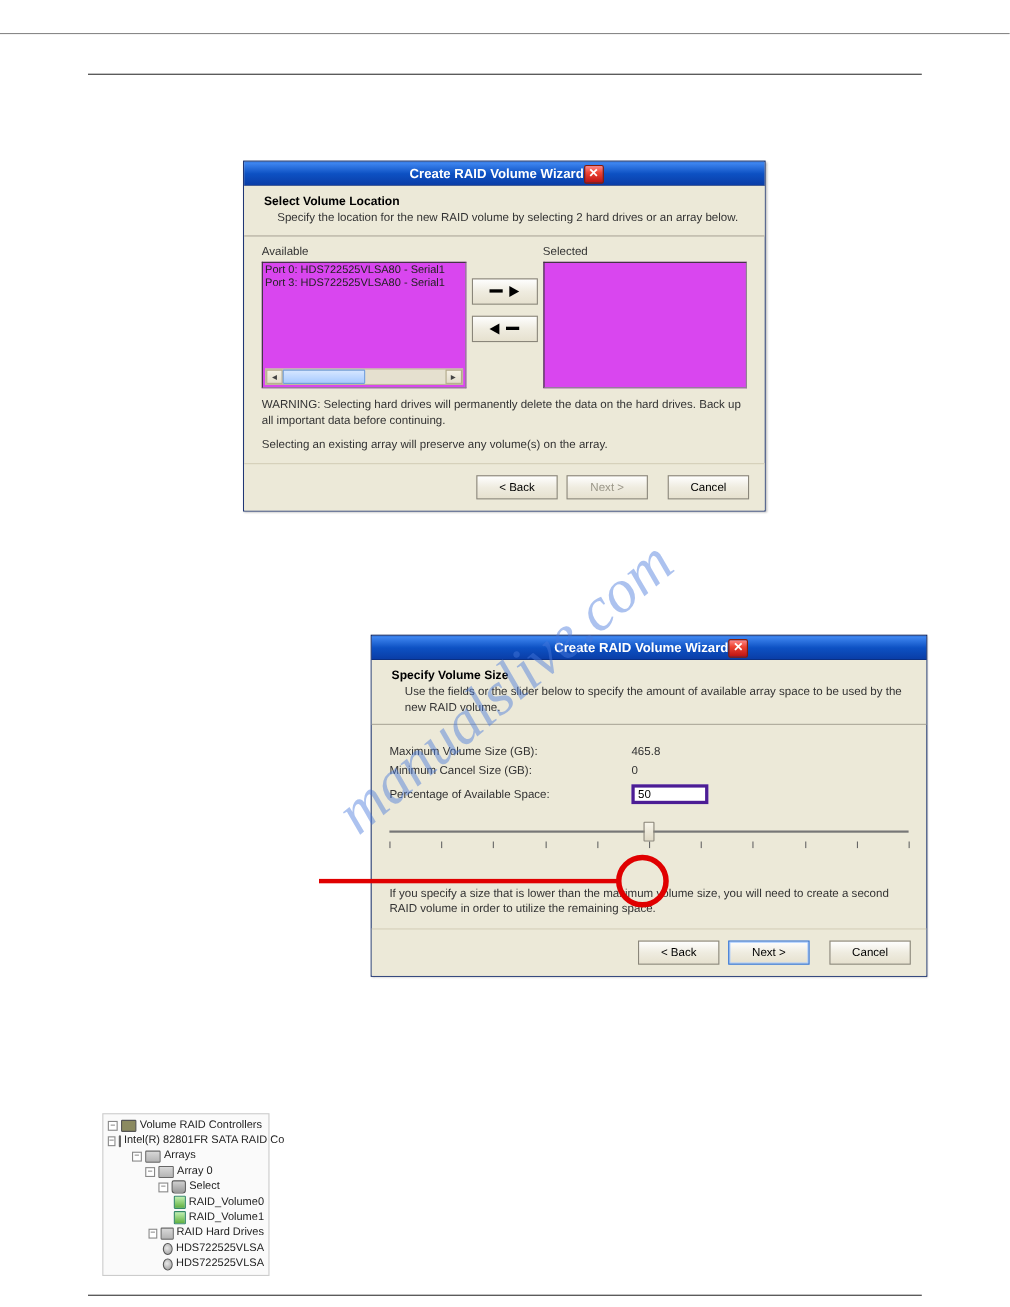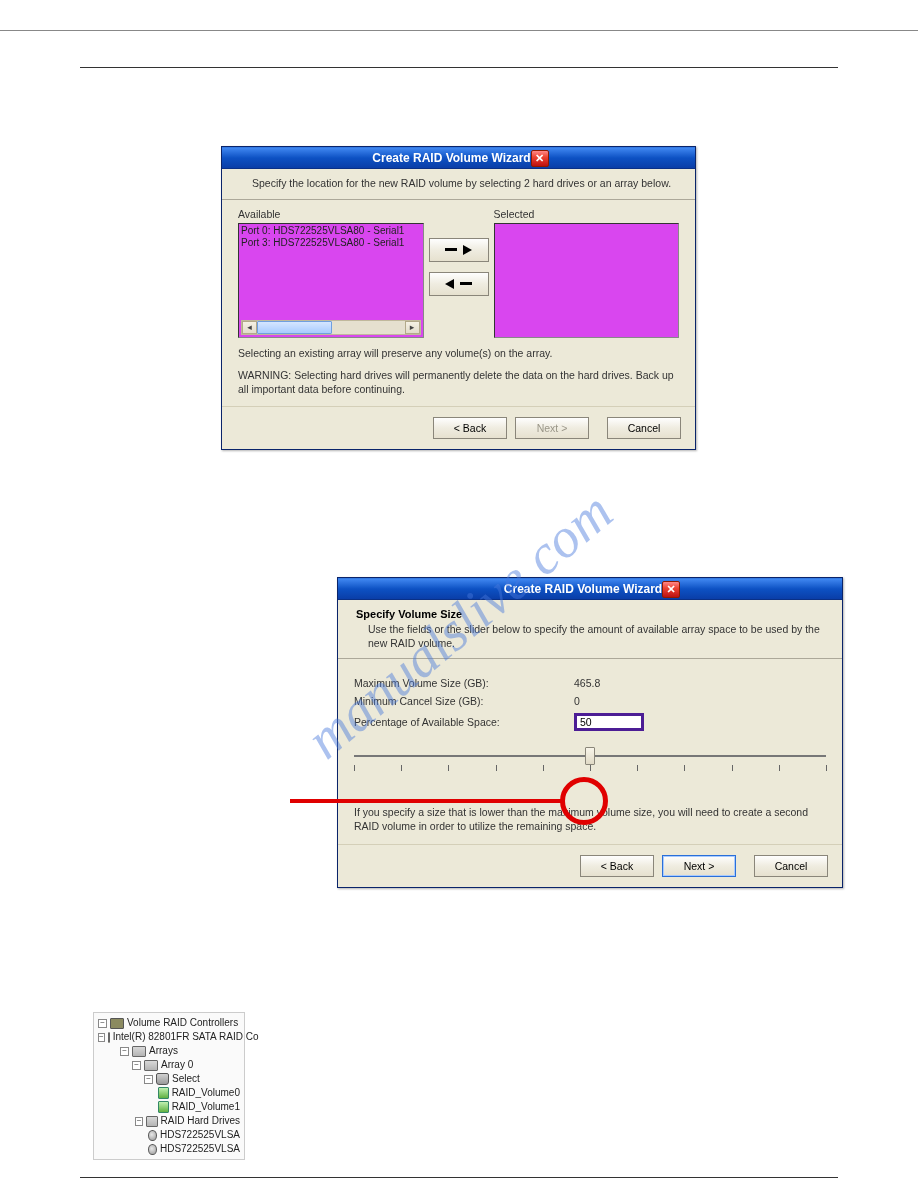--- a/index.html
+++ b/index.html
@@ -279,20 +279,21 @@
 
   <div class="watermark">manualslive.com</div>
 
   <div class="xp-dialog" style="left:221px; top:115px; width:475px;">
     <div class="xp-titlebar">
       <span>Create RAID Volume Wizard</span>
       <span class="xp-close">✕</span>
     </div>
     <div class="dialog-body">
       <div class="headerbox">
+        <div class="hd-title">Select Volume Location</div>
         <div class="hd-desc">Specify the location for the new RAID volume by selecting 2 hard drives or an array below.</div>
       </div>
       <div class="inner">
         <div class="two-col">
           <div class="col-left">
             <div class="grp-label">Available</div>
             <div class="inset-box">
               <div class="list-items">
                 <div class="list-item">Port 0: HDS722525VLSA80 - Serial1</div>
                 <div class="list-item">Port 3: HDS722525VLSA80 - Serial1</div>
@@ -316,22 +317,22 @@
                   <span class="tri-left"></span>
                   <span class="stem"></span>
                 </span>
             </button>
           </div>
           <div class="col-right">
             <div class="grp-label">Selected</div>
             <div class="inset-box"></div>
           </div>
         </div>
+        <div class="note">WARNING: Selecting hard drives will permanently delete the data on the hard drives. Back up all important data before continuing.</div>
         <div class="note">Selecting an existing array will preserve any volume(s) on the array.</div>
-        <div class="note">WARNING: Selecting hard drives will permanently delete the data on the hard drives. Back up all important data before continuing.</div>
       </div>
       <div class="btn-row">
         <button class="xp-btn" style="min-width:74px">&lt; Back</button>
         <button class="xp-btn disabled" style="min-width:74px">Next &gt;</button>
         <button class="xp-btn" style="min-width:74px;margin-left:10px">Cancel</button>
       </div>
     </div>
   </div>
 
   <div class="xp-dialog" style="left:337px; top:546px; width:506px;">

